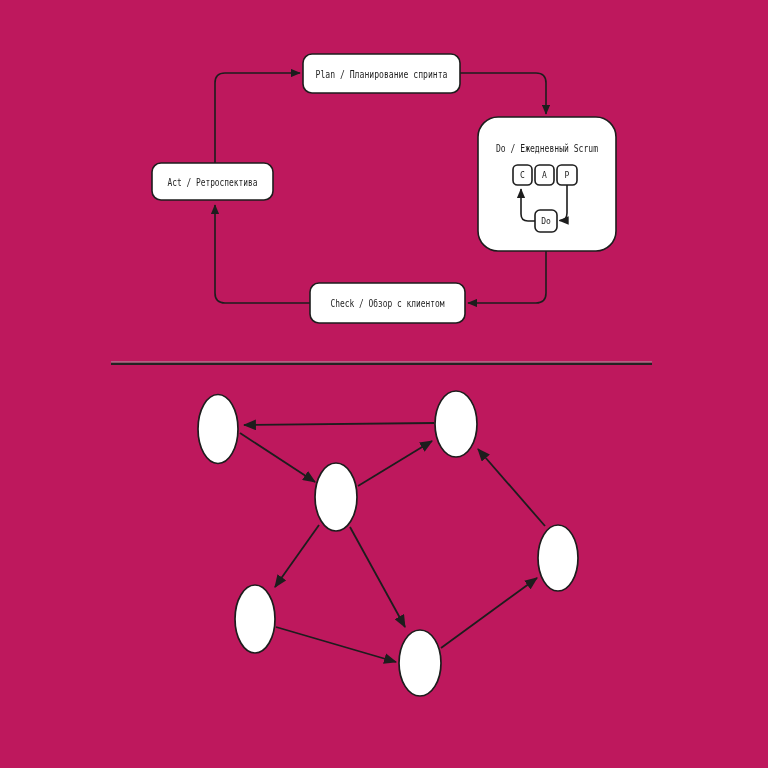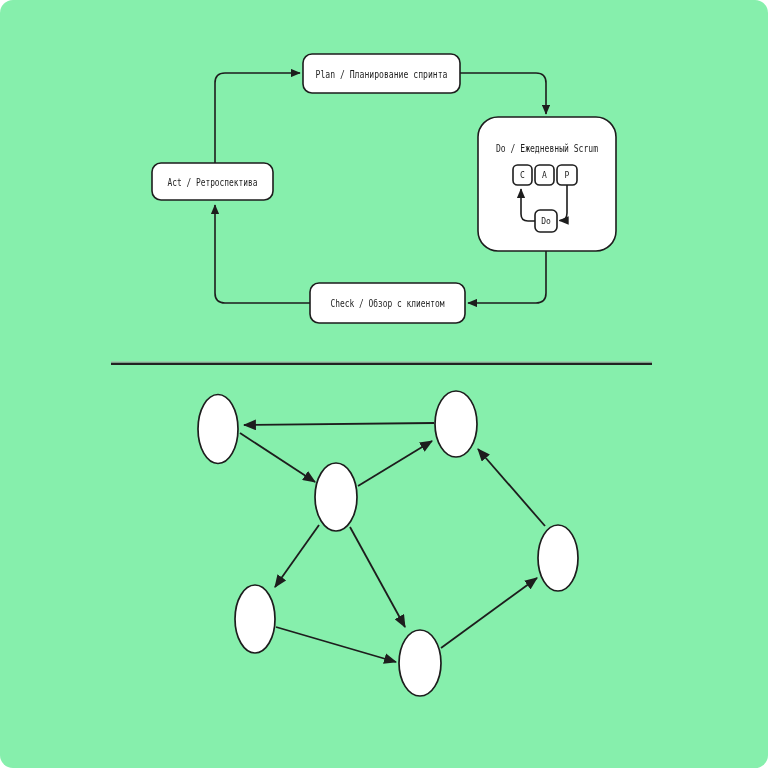--- a/index.html
+++ b/index.html
@@ -8,22 +8,21 @@
     background: #ffffff;
     width: 768px;
     height: 768px;
     overflow: hidden;
     font-family: "DejaVu Sans Mono", monospace;
   }
   .canvas-wrap {
     position: relative;
     width: 768px;
     height: 768px;
-    background: #86efac;
-    border-radius: 13px;
+    background: #be185d;
   }
   svg text {
     font-family: "DejaVu Sans Mono", monospace;
     fill: #1d1d1d;
   }
   .node-box {
     fill: #ffffff;
     stroke: #1d1d1d;
     stroke-width: 1.6;
   }

